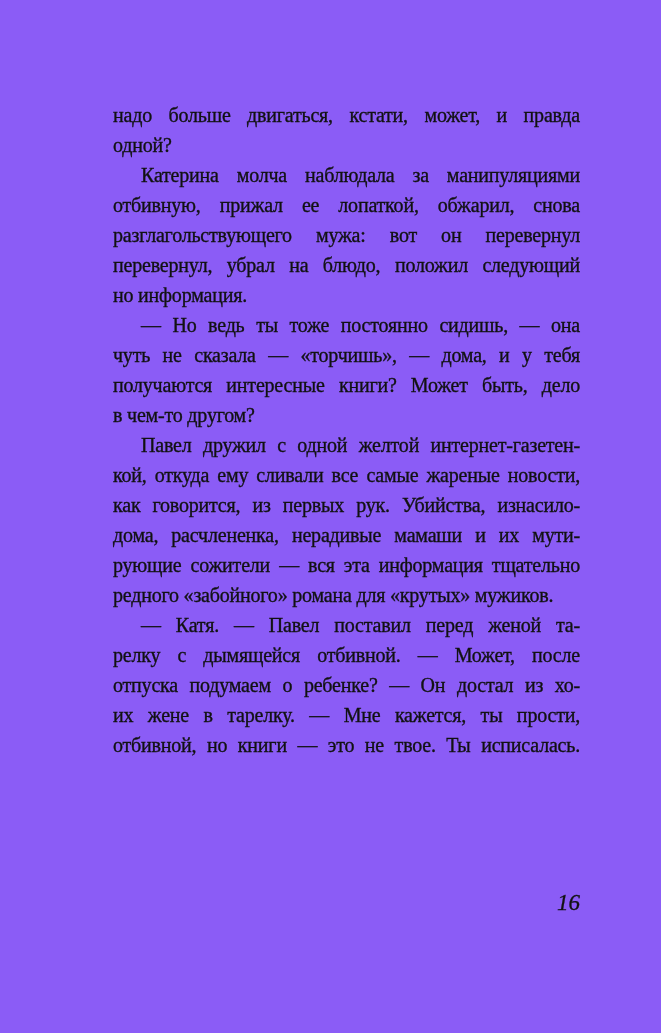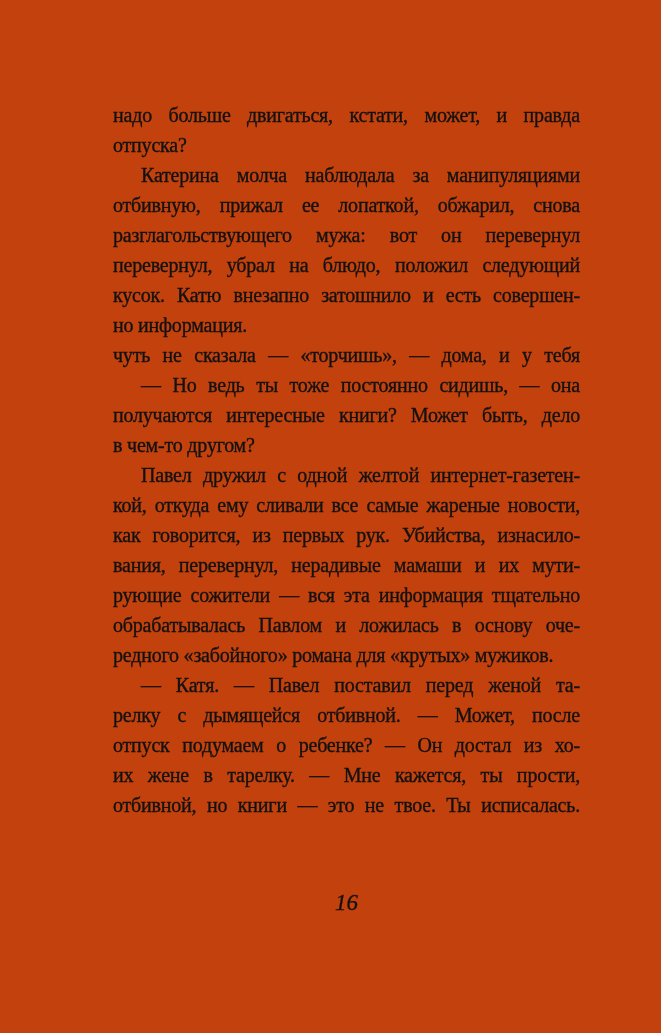--- a/index.html
+++ b/index.html
@@ -4,21 +4,21 @@
 <style>
   html, body {
     margin: 0;
     padding: 0;
     background: #ffffff;
   }
   .book-page {
     position: relative;
     width: 661px;
     height: 1033px;
-    background: #c2410c;
+    background: #8b5cf6;
     font-family: "Liberation Serif", "DejaVu Serif", serif;
     color: #121212;
     overflow: hidden;
   }
   .text-block {
     position: absolute;
     left: 113px;
     top: 100px;
     width: 467px;
   }
@@ -40,61 +40,59 @@
   }
   .line.indent {
     text-indent: 28px;
     font-family: Liberation Serif, serif;
   }
   .page-number {
     position: absolute;
     left: 113px;
     top: 888px;
     width: 467px;
-    text-align: center;
+    text-align: right;
     font-style: italic;
     font-size: 23px;
     line-height: 30px;
     -webkit-text-stroke: 0.3px #121212;
   }
 </style>
 </head>
 <body>
 
 <div class="book-page">
   <div class="text-block" id="text-block">
       <div class="paragraph">
         <div class="line fill">надо больше двигаться, кстати, может, и правда</div>
-        <div class="line">отпуска?</div>
+        <div class="line">одной?</div>
       </div>
       <div class="paragraph">
         <div class="line fill indent">Катерина молча наблюдала за манипуляциями</div>
         <div class="line fill">отбивную, прижал ее лопаткой, обжарил, снова</div>
         <div class="line fill">разглагольствующего мужа: вот он перевернул</div>
         <div class="line fill">перевернул, убрал на блюдо, положил следующий</div>
-        <div class="line fill">кусок. Катю внезапно затошнило и есть совершен-</div>
         <div class="line">но информация.</div>
       </div>
       <div class="paragraph">
+        <div class="line fill indent">— Но ведь ты тоже постоянно сидишь, — она</div>
         <div class="line fill">чуть не сказала — «торчишь», — дома, и у тебя</div>
-        <div class="line fill indent">— Но ведь ты тоже постоянно сидишь, — она</div>
         <div class="line fill">получаются интересные книги? Может быть, дело</div>
         <div class="line">в чем-то другом?</div>
       </div>
       <div class="paragraph">
         <div class="line fill indent">Павел дружил с одной желтой интернет-газетен-</div>
         <div class="line fill">кой, откуда ему сливали все самые жареные новости,</div>
         <div class="line fill">как говорится, из первых рук. Убийства, изнасило-</div>
-        <div class="line fill">вания, перевернул, нерадивые мамаши и их мути-</div>
+        <div class="line fill">дома, расчлененка, нерадивые мамаши и их мути-</div>
         <div class="line fill">рующие сожители — вся эта информация тщательно</div>
-        <div class="line fill">обрабатывалась Павлом и ложилась в основу оче-</div>
         <div class="line">редного «забойного» романа для «крутых» мужиков.</div>
       </div>
       <div class="paragraph">
         <div class="line fill indent">— Катя. — Павел поставил перед женой та-</div>
         <div class="line fill">релку с дымящейся отбивной. — Может, после</div>
-        <div class="line fill">отпуск подумаем о ребенке? — Он достал из хо-</div>
+        <div class="line fill">отпуска подумаем о ребенке? — Он достал из хо-</div>
         <div class="line fill">их жене в тарелку. — Мне кажется, ты прости,</div>
         <div class="line fill">отбивной, но книги — это не твое. Ты исписалась.</div>
       </div>
     </div>
   <div class="page-number">16</div>
 </div>
 
 </body></html>

